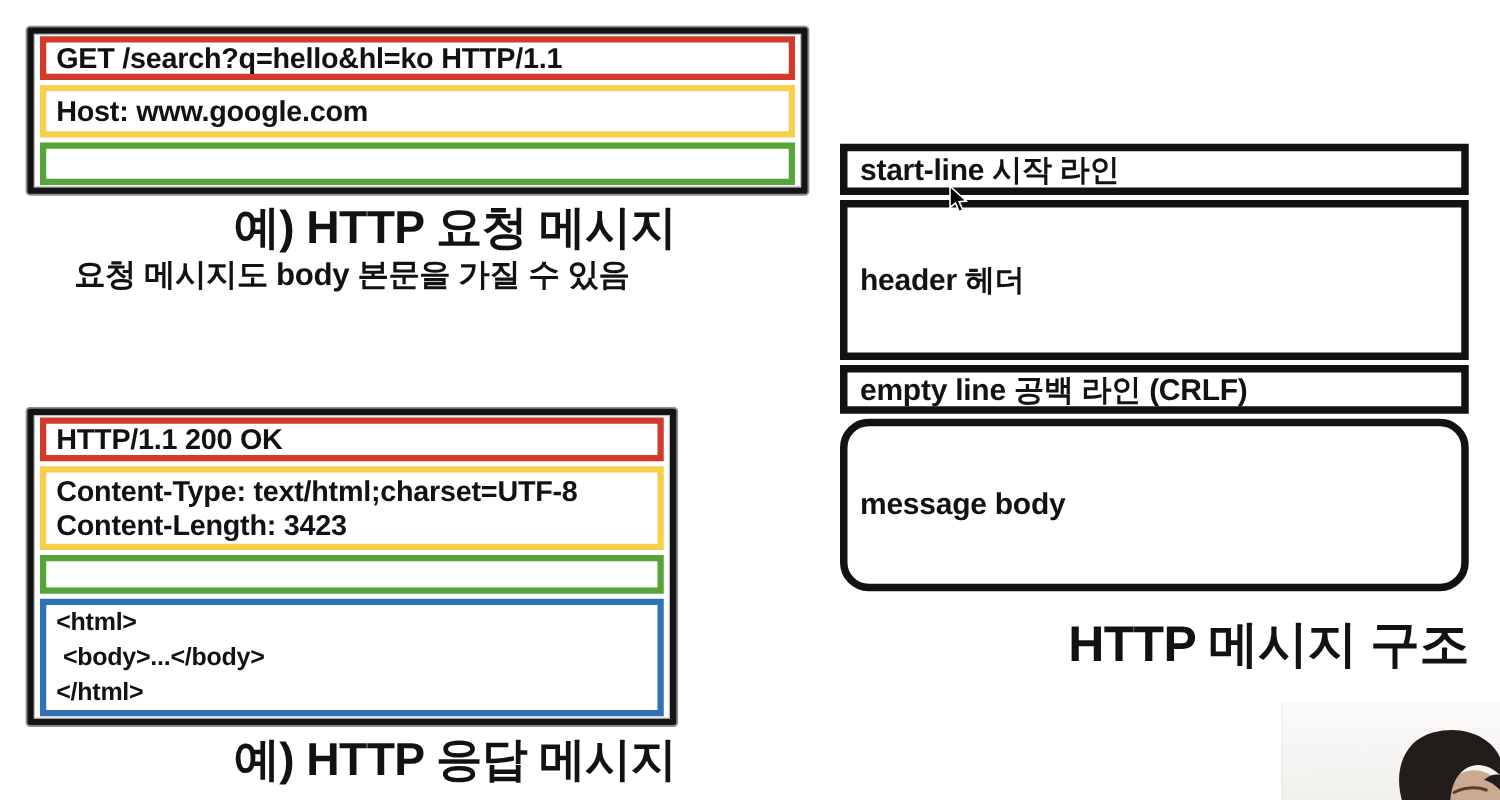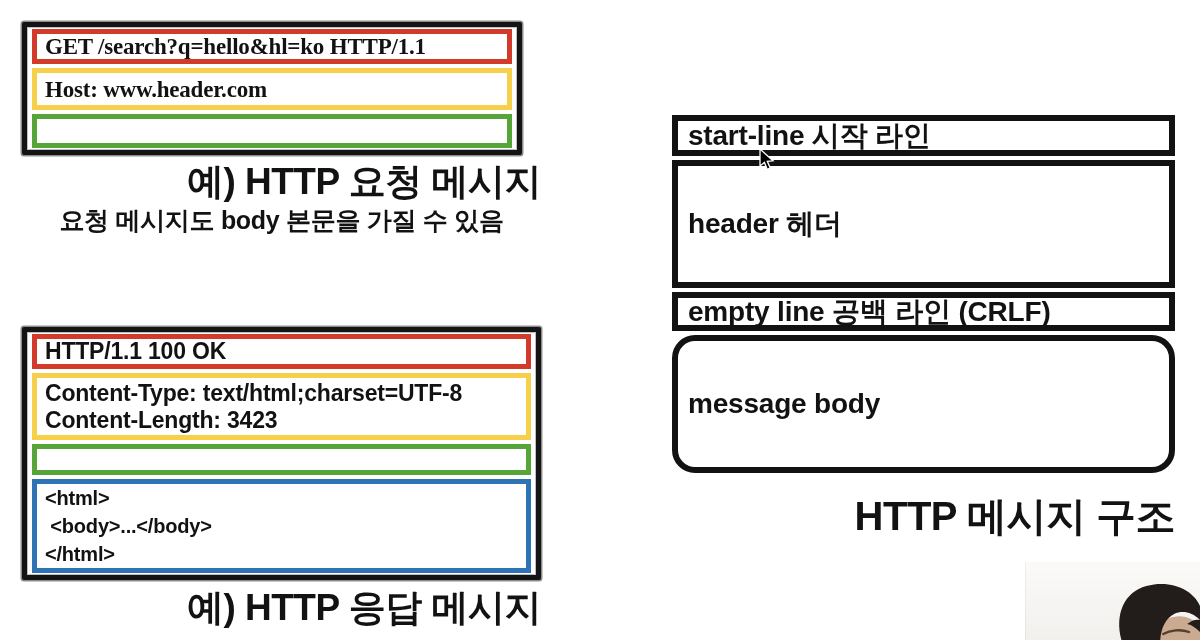--- a/index.html
+++ b/index.html
@@ -10,21 +10,21 @@
     overflow:hidden;
   }
   
   .frame {
     position:absolute; background:#ffffff;
     border:5px solid var(--c-frame,#141414);
     border-radius:2px;
     box-shadow:0 0 0 1.5px rgba(0,0,0,.45), inset 0 0 0 1px rgba(0,0,0,.25);
     display:flex; flex-direction:column; gap:4px; padding:2px 5px;
   }
-  #req-frame { left:22px; top:22px;  width:500px; height:133px;font-family:Liberation Serif, serif; }
+  #req-frame { left:22px; top:22px;  width:624px; height:133px; }
   #res-frame { left:22px; top:327px; width:519px; height:253px; gap:4px; }
 
   .linebox {
     border:5px solid; background:#fff; width:100%;
     display:flex; flex-direction:column; justify-content:center; align-items:flex-start;
     padding:0 8px; font-size:23px; line-height:27px; letter-spacing:-0.2px;
   }
   .b-red    { border-color:var(--c-red,#d23a2a); }
   .b-yellow { border-color:var(--c-yellow,#f6d04b); }
   .b-green  { border-color:var(--c-green,#55a538); }
@@ -38,21 +38,21 @@
   .caption { position:absolute; text-align:right; letter-spacing:-0.5px; }
   #req-caption { left:22px; top:160px; width:519px; font-size:37px; line-height:44px; }
   #req-note    { left:22px; top:206px; width:519px; font-size:25px; line-height:28px; text-align:center; position:absolute; letter-spacing:-0.3px; }
   #res-caption { left:22px; top:586px; width:519px; font-size:37px; line-height:44px; }
   #struct-caption { left:672px; top:492px; width:503px; font-size:40px; line-height:48px; }
 
   
   .sbox {
     position:absolute; left:672px; width:503px; background:#fff;
     border:6px solid; display:flex; align-items:center;
-    padding:0 10px; font-size:28px; letter-spacing:-0.2px;
+    padding:0 10px; font-size:24px; letter-spacing:-0.2px;
   }
   #s-start { top:115px; height:41px;  }
   #s-head  { top:160px; height:128px; }
   #s-empty { top:292px; height:39px;  }
   #s-body  { top:335px; height:138px;border-radius:23px; }
 
   #cursor { position:absolute; left:758px; top:148px; width:17px; height:23px; }
 
   #webcam {
     position:absolute; left:1025px; top:562px; width:175px; height:78px;
@@ -64,32 +64,32 @@
 </head>
 <body>
 
 <div id="canvas">
 
   <section id="req-frame" class="frame">
     <div class="linebox b-red h35">
       <span>GET /search?q=hello&amp;hl=ko HTTP/1.1</span>
     </div>
     <div class="linebox b-yellow h42">
-      <span>Host: www.header.com</span>
+      <span>Host: www.google.com</span>
     </div>
     <div class="linebox b-green h34">
       <span></span>
     </div>
   </section>
   <div id="req-caption" class="caption">예) HTTP 요청 메시지</div>
   <div id="req-note">요청 메시지도 body 본문을 가질 수 있음</div>
 
   <section id="res-frame" class="frame">
     <div class="linebox b-red h35">
-      <span>HTTP/1.1 100 OK</span>
+      <span>HTTP/1.1 200 OK</span>
     </div>
     <div class="linebox b-yellow h67">
       <span class="pre">Content-Type: text/html;charset=UTF-8</span>
       <span class="pre">Content-Length: 3423</span>
     </div>
     <div class="linebox b-green h31">
       <span></span>
     </div>
     <div id="res-body-box" class="linebox b-blue h94">
       <span class="pre">&lt;html&gt;</span>

